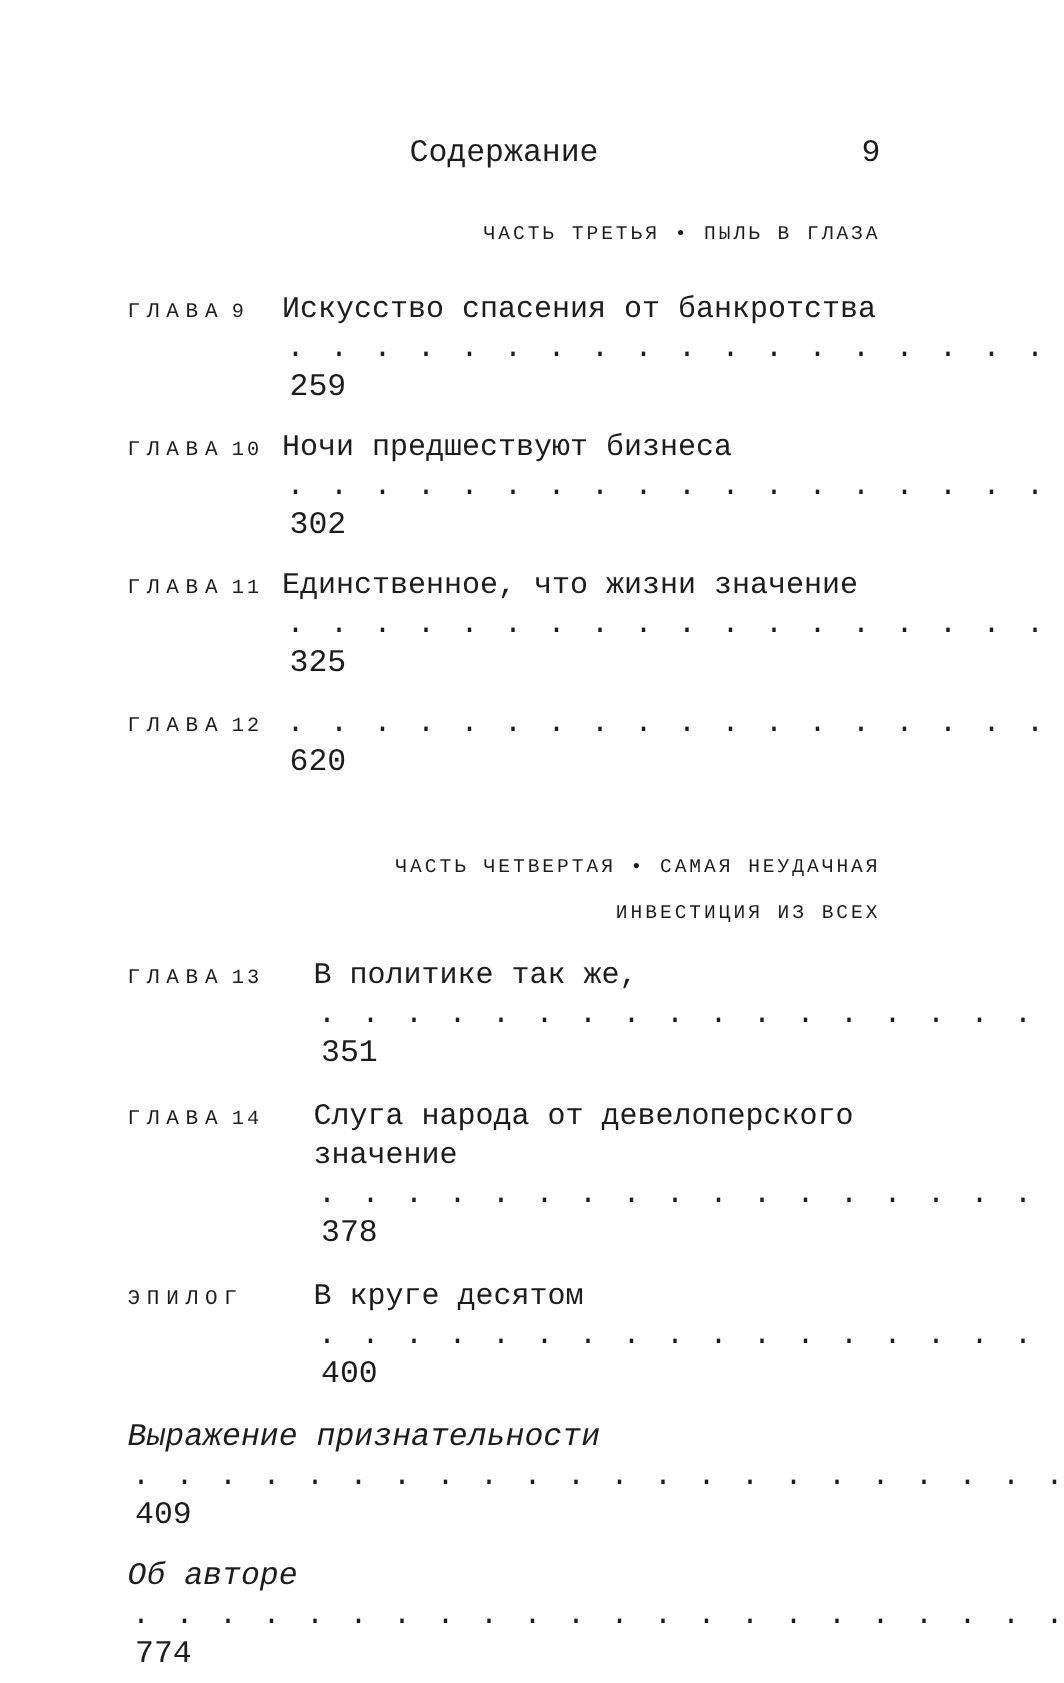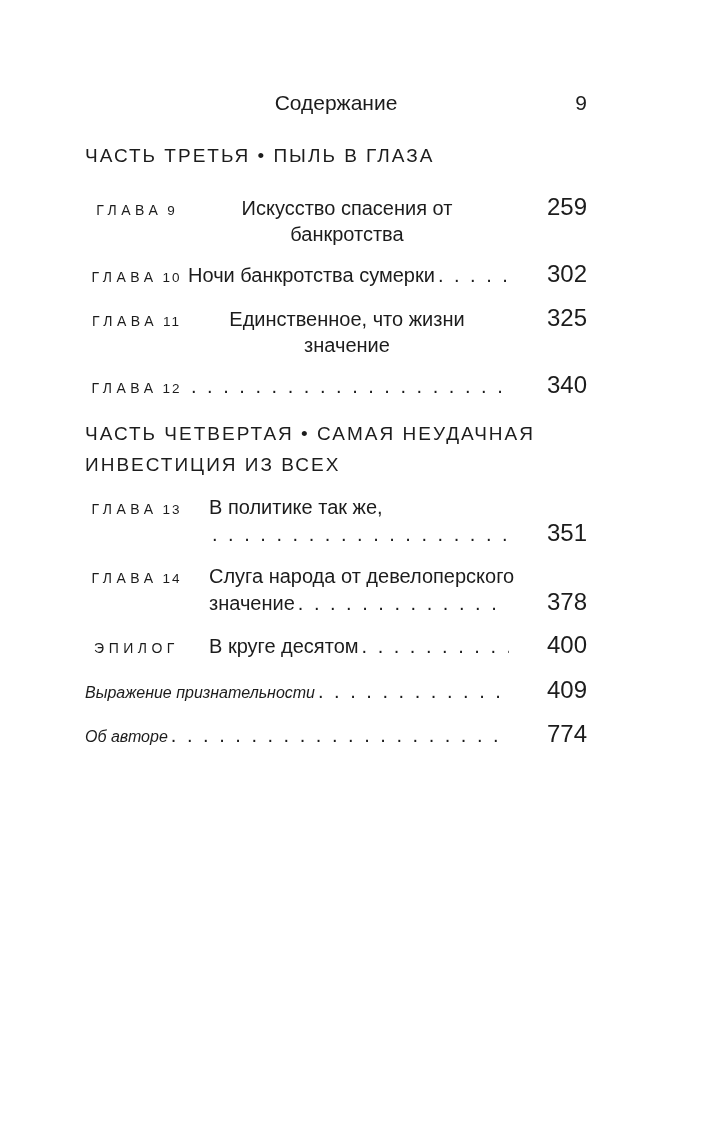--- a/index.html
+++ b/index.html
@@ -13,63 +13,62 @@
     overflow: hidden;
   }
   .page {
     position: relative;
     width: 709px;
     height: 1122px;
     box-sizing: border-box;
     padding: 90px 122px 0 85px;
     background: #ffffff;
     color: #1c1c1c;
-    font-family: Liberation Sans, sans-serif;
+    font-family: Liberation Mono, monospace;
   }
 
   
   .page-header {
     position: relative;
     height: 26px;
     line-height: 26px;
     font-size: 21px;
     text-align: center;
   }
   .header-pagenum {
     position: absolute;
     right: 0;
     top: 0;
     font-size: 21px;
   }
 
   
   .part-heading {
     margin-top: 27px;
-    text-align: left;
-    font-size: 19px;
+    text-align: right;
+    font-size: 13px;
     letter-spacing: 2px;
     line-height: 26px;
   }
   .part-heading.two-line {
-    margin-top: 16px;
+    margin-top: 40px;
     line-height: 31px;
   }
   .part-heading .hl { display: block; }
 
   
   .entries { margin-top: 25px; }
   .entries.sec2 { margin-top: 14px; }
 
   .entry {
     display: flex;
     align-items: baseline;
     font-size: 20px;
     line-height: 26px;
     margin-bottom: 14px;
-    text-align: center;
   }
   .entries.sec2 .entry { margin-bottom: 16px; gap: 21px; }
   .entries.sec2 .entry.tight { margin-bottom: 15px; }
 
   .label {
     width: 103px;
     flex-shrink: 0;
     font-size: 14px;
     letter-spacing: 4.5px;
     white-space: nowrap;
@@ -82,39 +81,39 @@
 
   .entry-body {
     flex: 1;
     min-width: 0;
     display: flex;
     flex-direction: column;
   }
   .row {
     display: flex;
     align-items: baseline;
+    flex-direction: column;
   }
   .dots {
     flex: 1;
     min-width: 0;
     overflow: hidden;
     white-space: nowrap;
     letter-spacing: 2.5px;
     padding-left: 3px;
     font-size: 20px;
   }
   .pagenum {
-    font-size: 24px;
+    font-size: 21px;
     padding-left: 5px;
     white-space: nowrap;
-    margin-left: 33px;
   }
   .italic-entry .title {
     font-style: italic;
-    font-size: 16px;
+    font-size: 21px;
   }
 </style>
 </head>
 <body style="background: rgb(255, 255, 255);">
 
 <div class="page" style="color: rgb(28, 28, 28);">
 
   <div class="page-header">
     <span class="header-title">Содержание</span>
     <span class="header-pagenum">9</span>
@@ -138,21 +137,21 @@
         </span>
       </span>
     </div>
 
     <div class="entry">
       <span class="label">
         <span class="label-word">ГЛАВА</span><span class="label-num">10</span>
       </span>
       <span class="entry-body">
         <span class="row">
-          <span class="title">Ночи банкротства сумерки</span>
+          <span class="title">Ночи предшествуют бизнеса</span>
           <span class="dots">. . . . . . . . . . . . . . . . . . . . . . . . . . . . . . . . . . . . . . . . . . . . . . . . </span>
           <span class="pagenum">302</span>
         </span>
       </span>
     </div>
 
     <div class="entry">
       <span class="label">
         <span class="label-word">ГЛАВА</span><span class="label-num">11</span>
       </span>
@@ -165,21 +164,21 @@
       </span>
     </div>
 
     <div class="entry">
       <span class="label">
         <span class="label-word">ГЛАВА</span><span class="label-num">12</span>
       </span>
       <span class="entry-body">
         <span class="row">
           <span class="dots">. . . . . . . . . . . . . . . . . . . . . . . . . . . . . . . . . . . . . . . . . . . . . . . . </span>
-          <span class="pagenum">340</span>
+          <span class="pagenum">620</span>
         </span>
       </span>
     </div>
 
   </div>
 
   <div class="part-heading two-line">
     <span class="hl">ЧАСТЬ ЧЕТВЕРТАЯ • САМАЯ НЕУДАЧНАЯ</span>
     <span class="hl">ИНВЕСТИЦИЯ ИЗ ВСЕХ</span>
   </div>

